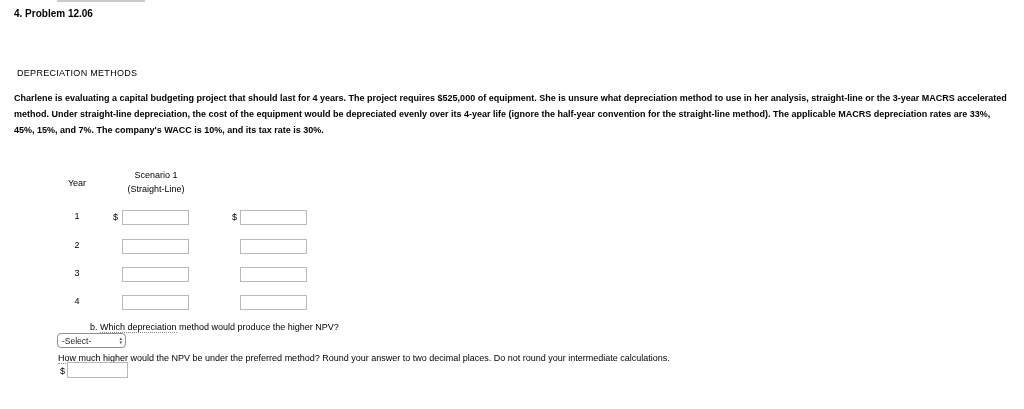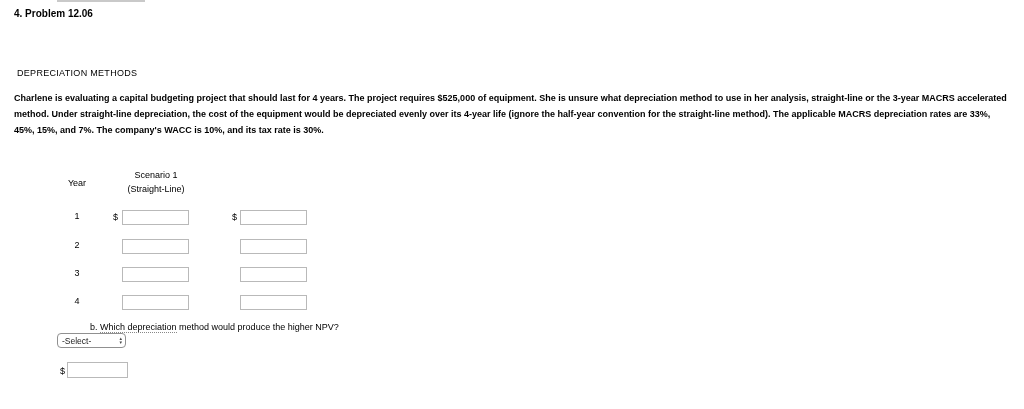--- a/index.html
+++ b/index.html
@@ -93,17 +93,20 @@
   </div>
 
   <div class="abs select-box">
     <span class="val">-Select-</span>
     <span class="arrows">
         <span>▴</span>
         <span>▾</span>
       </span>
   </div>
 
+  <div class="abs part-b2">
+    <span class="u-lead">How much higher</span><span> would the NPV be under the preferred method? Round your answer to two decimal places. Do not round your intermediate calculations.</span>
+  </div>
 
   <span class="abs b2-dollar">$</span>
   <input class="row-input npv-input" style="">
 
 </div>
 
 </body></html>

